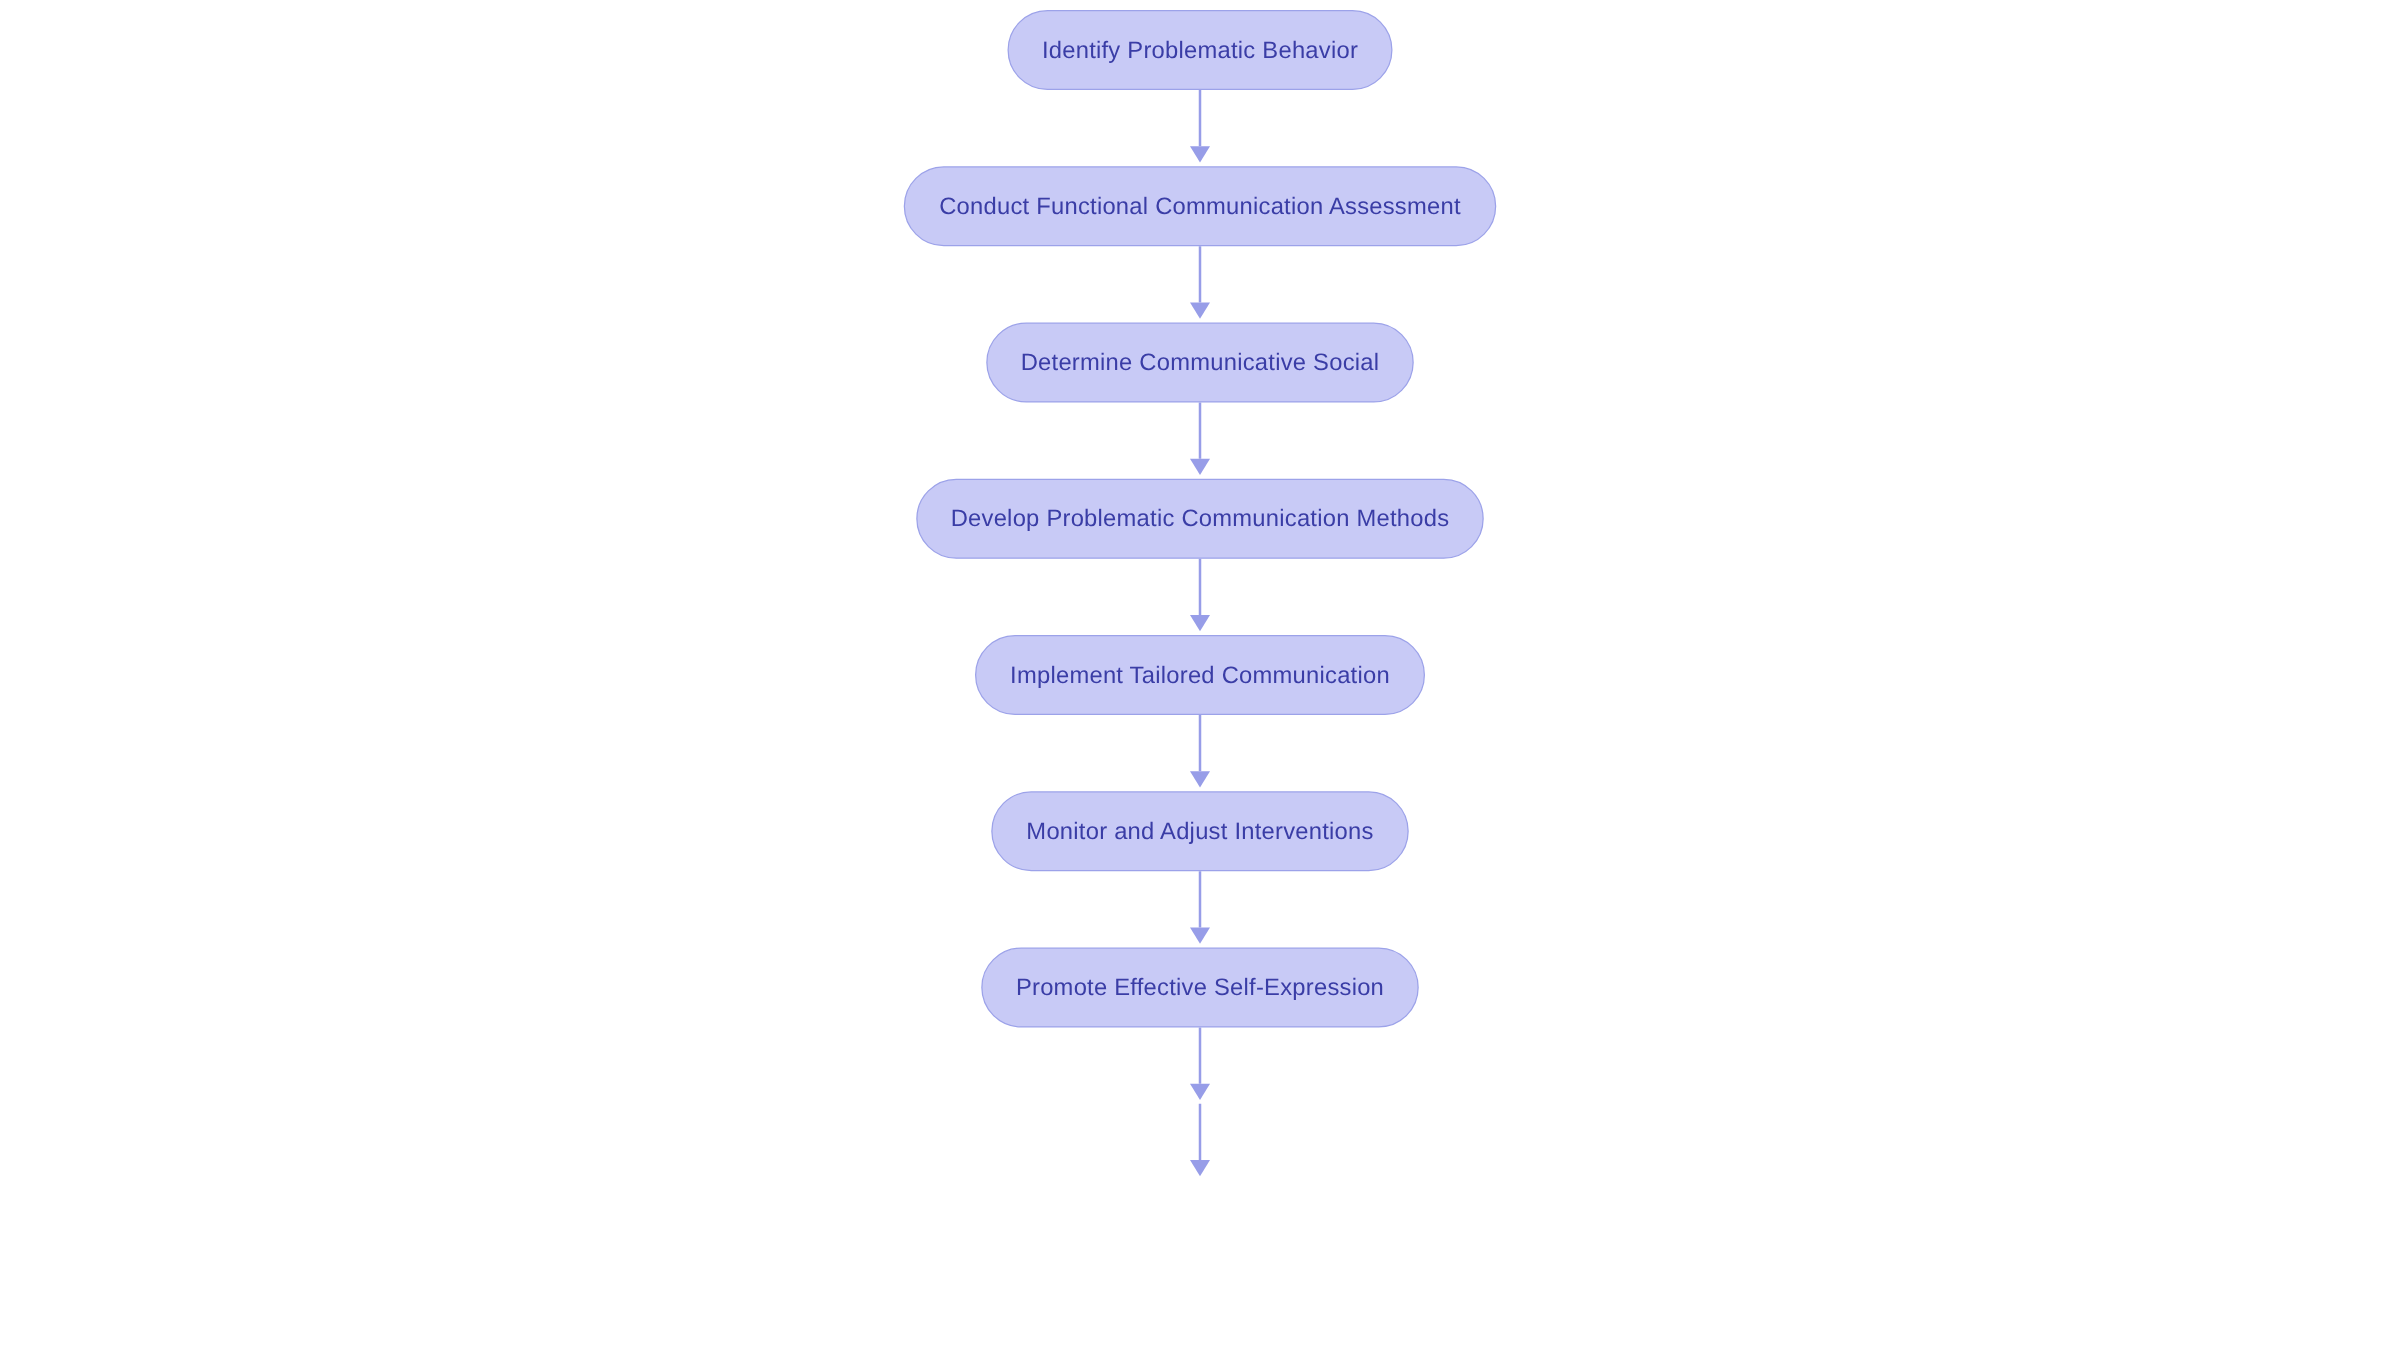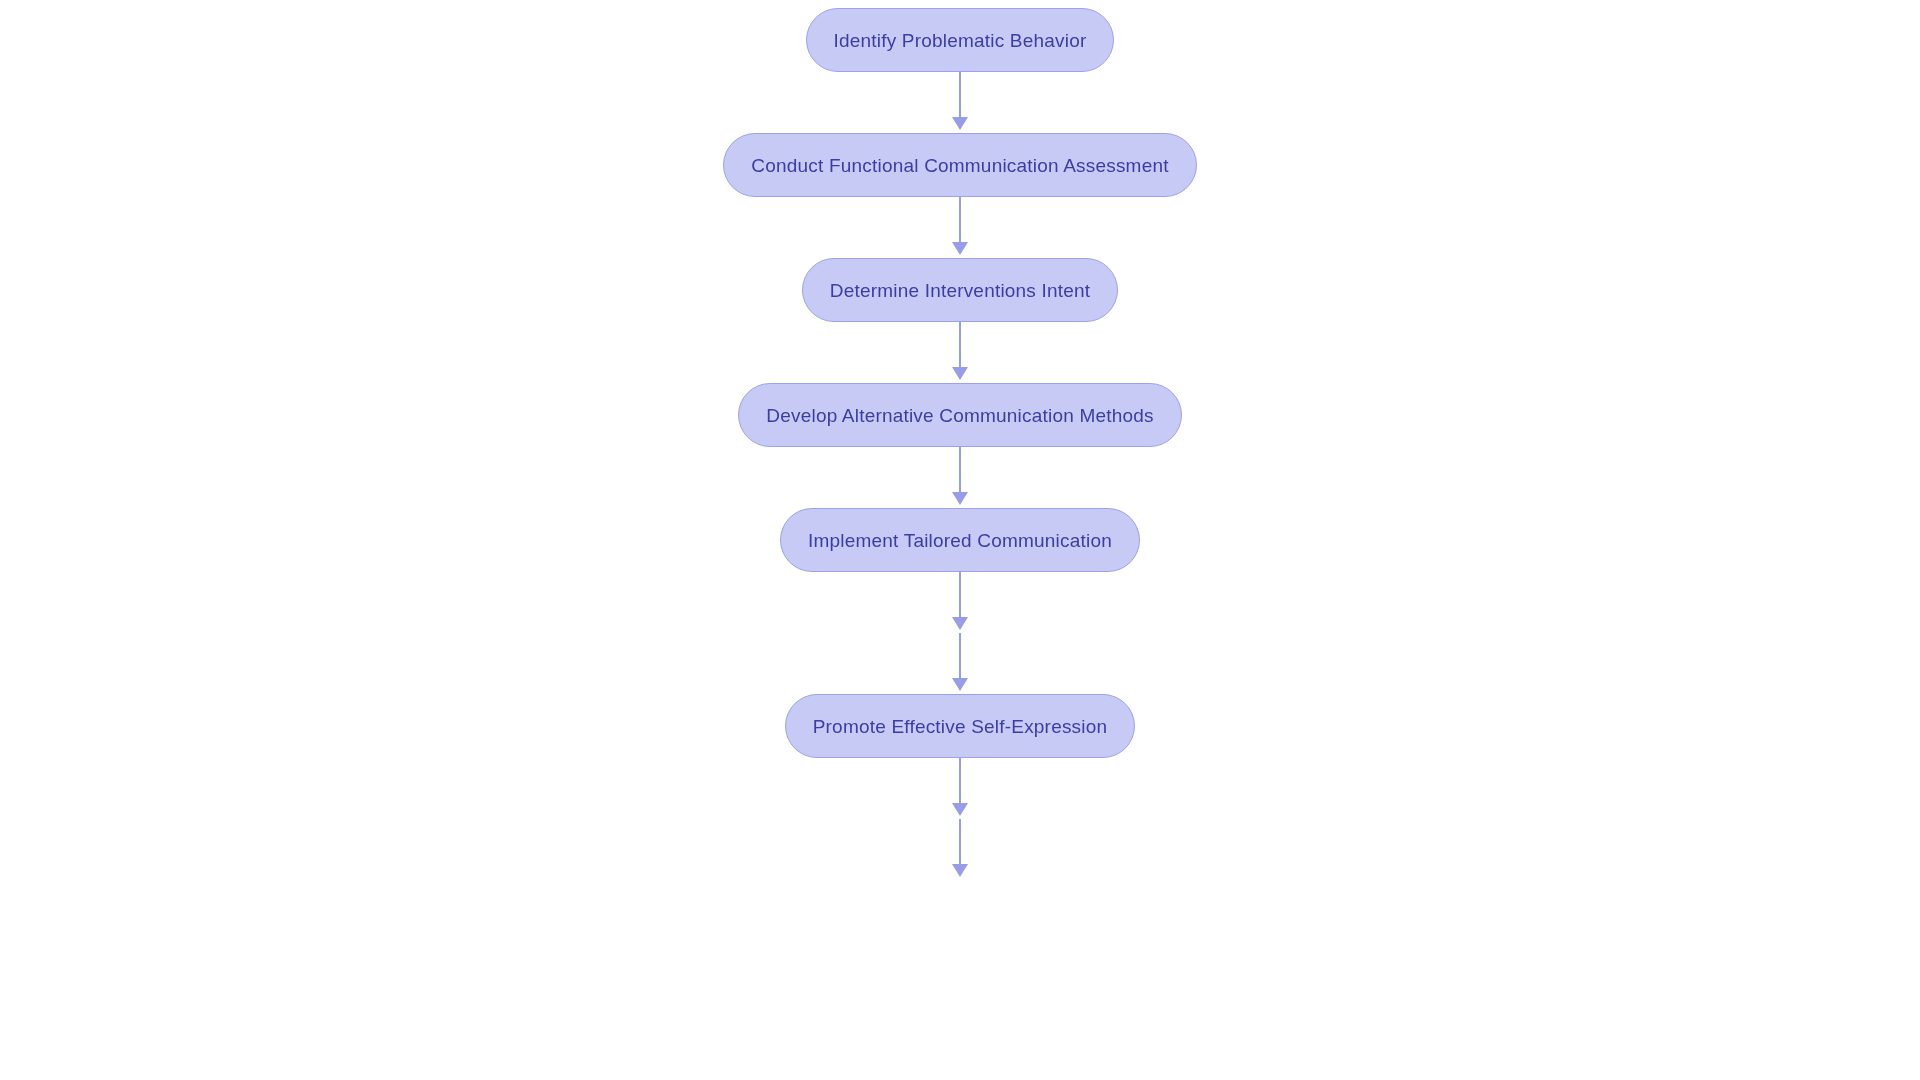--- a/index.html
+++ b/index.html
@@ -80,39 +80,42 @@
       <div class="arrow-head"></div>
     </div>
     <div class="node">
       <span>Conduct Functional Communication Assessment</span>
     </div>
     <div class="arrow">
       <div class="arrow-line"></div>
       <div class="arrow-head"></div>
     </div>
     <div class="node">
-      <span>Determine Interventions Intent</span>
+      <span>Determine Communicative Social</span>
     </div>
     <div class="arrow">
       <div class="arrow-line"></div>
       <div class="arrow-head"></div>
     </div>
     <div class="node">
-      <span>Develop Alternative Communication Methods</span>
+      <span>Develop Problematic Communication Methods</span>
     </div>
     <div class="arrow">
       <div class="arrow-line"></div>
       <div class="arrow-head"></div>
     </div>
     <div class="node">
       <span>Implement Tailored Communication</span>
     </div>
     <div class="arrow">
       <div class="arrow-line"></div>
       <div class="arrow-head"></div>
+    </div>
+    <div class="node">
+      <span>Monitor and Adjust Interventions</span>
     </div>
     <div class="arrow">
       <div class="arrow-line"></div>
       <div class="arrow-head"></div>
     </div>
     <div class="node">
       <span>Promote Effective Self-Expression</span>
     </div>
     <div class="arrow">
       <div class="arrow-line"></div>

